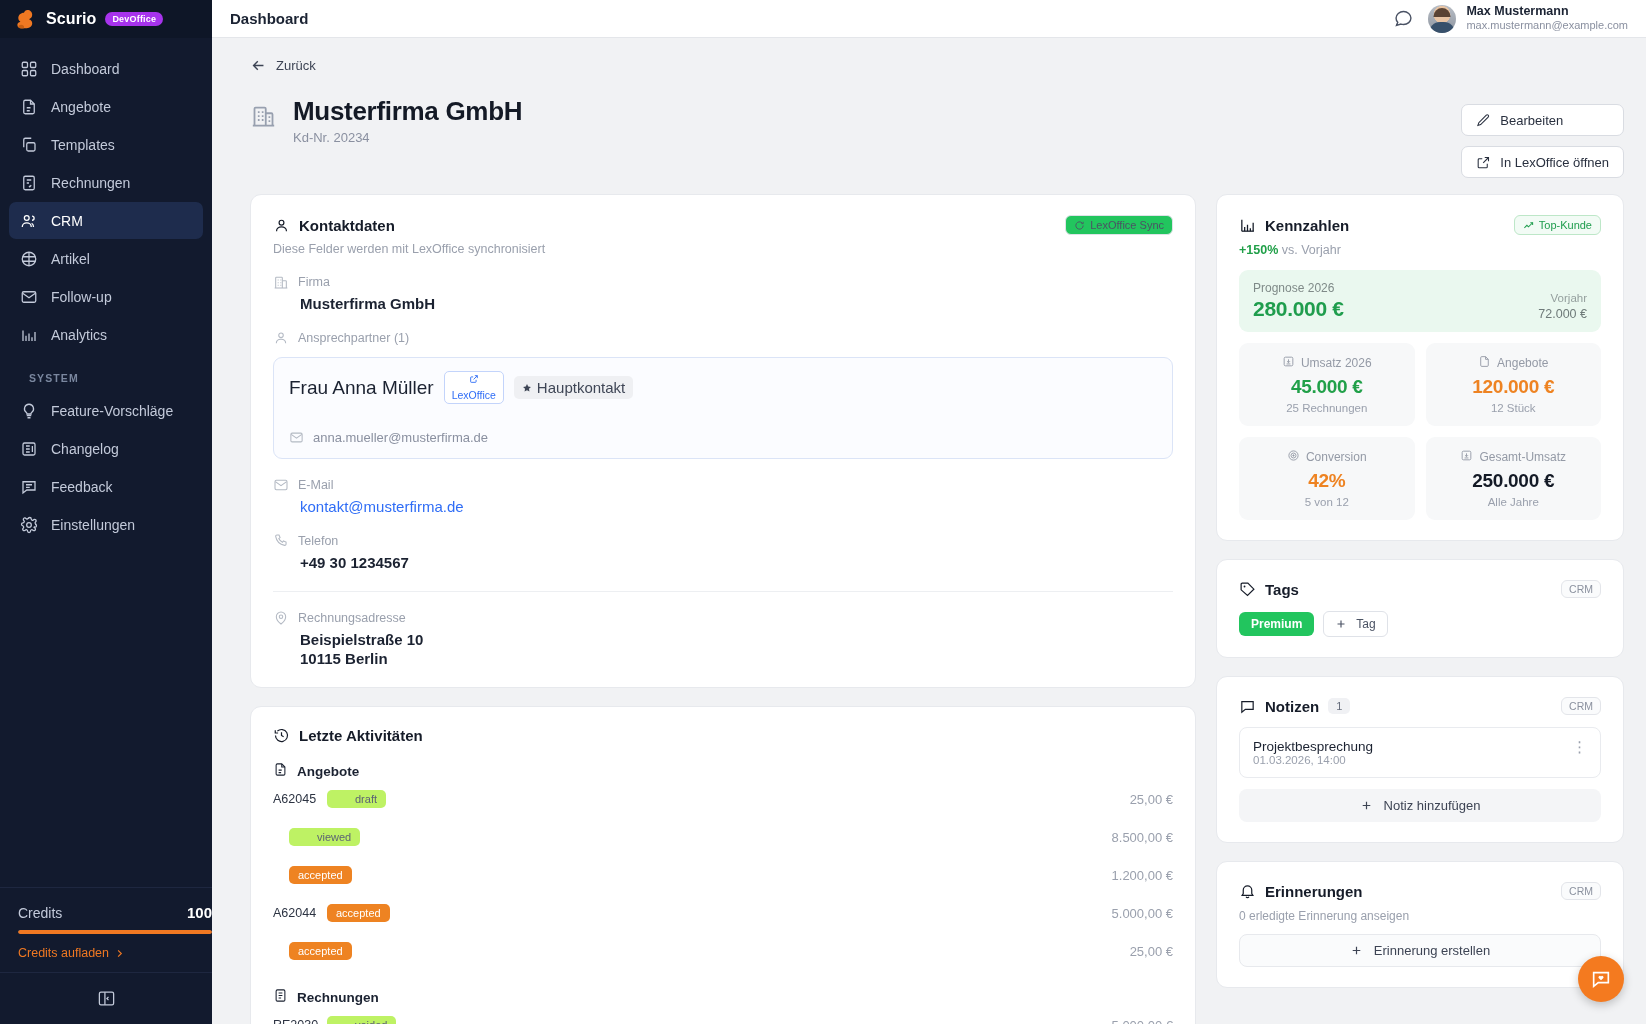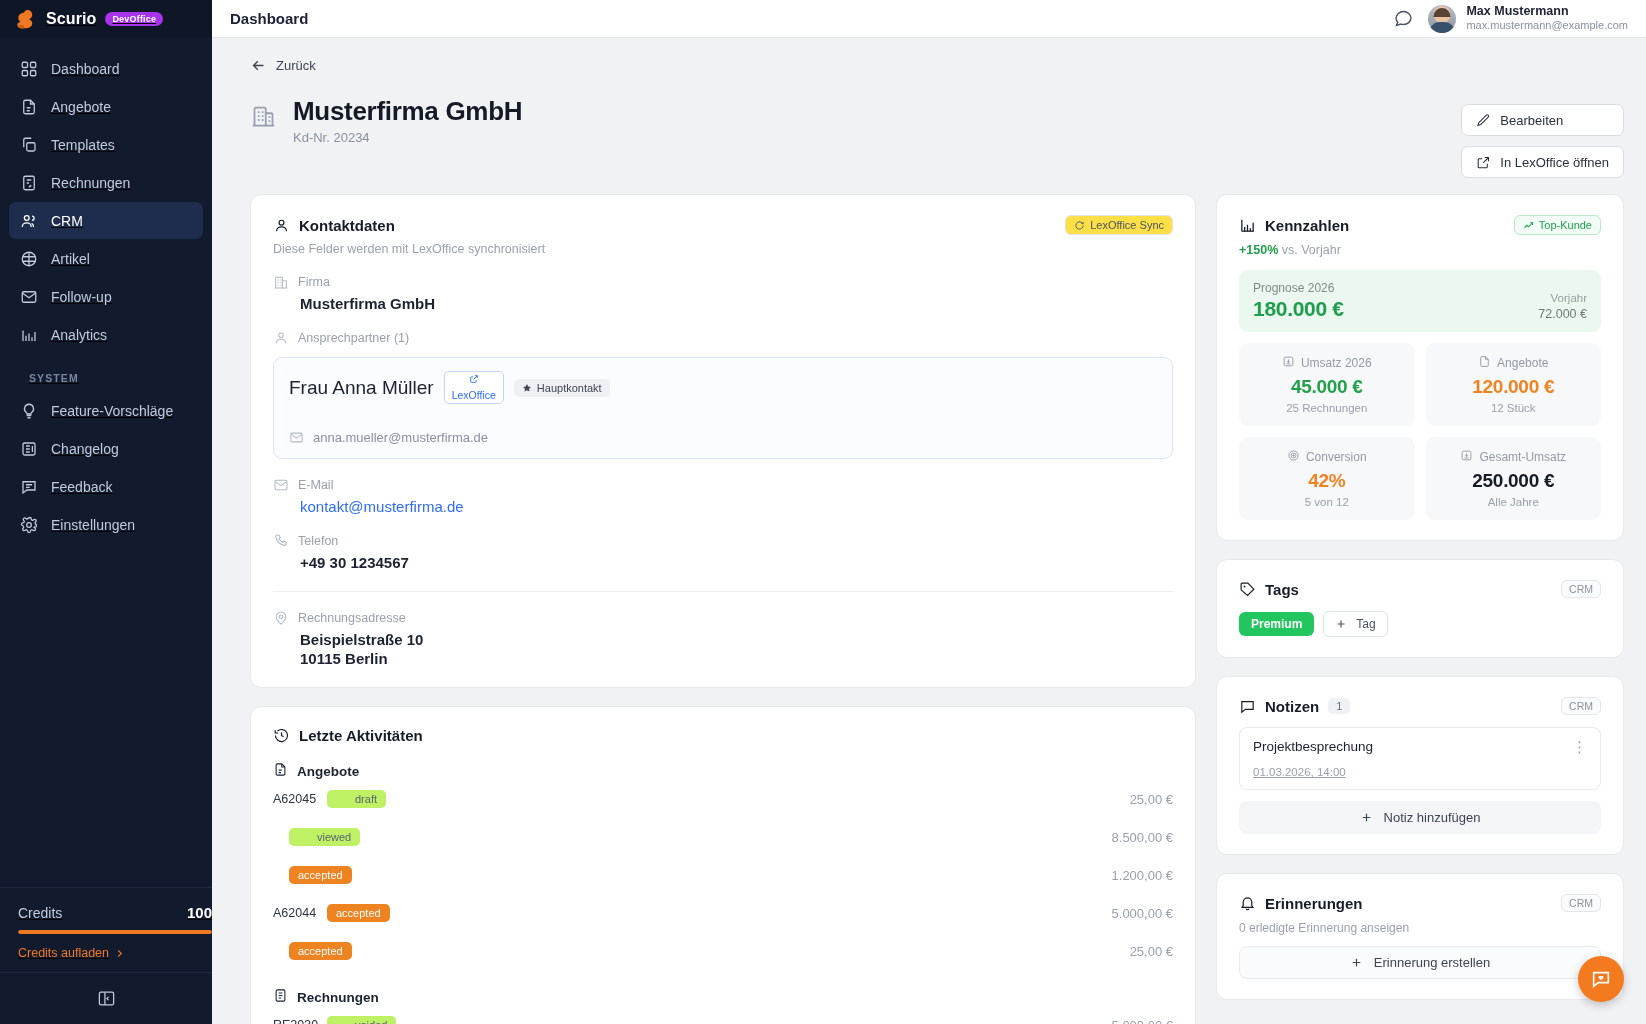--- a/index.html
+++ b/index.html
@@ -11,21 +11,20 @@
   }
   .app { display: flex; width: 1646px; height: 1024px; }
 
   
   .sidebar {
     width: 212px; height: 1024px;
     background: #121a2e;
     display: flex; flex-direction: column;
     flex-shrink: 0;
     position: relative;
-    text-decoration: underline;
   }
   .brand {
     height: 38px; display: flex; align-items: center; gap: 9px;
     padding: 0 14px; background: #0e1627;
   }
   .brand-logo { width: 23px; height: 23px; display:block; }
   .brand-name { color:#fff; font-size: 16px; font-weight: 700; letter-spacing: .1px; }
   .brand-badge {
     background:#a733ed; color:#fff; font-size:9px; font-weight:700;
     padding: 2px 7px; border-radius: 9px; letter-spacing:.2px;
@@ -103,21 +102,21 @@
   .col-right { flex: 0 0 408px; display:flex; flex-direction:column; gap:18px;}
 
   .card { background:#fff; border:1px solid #e7e9ed; border-radius:11px; padding: 20px 22px; }
   .card-head { display:flex; align-items:center; justify-content:space-between; }
   .card-title { display:flex; align-items:center; gap:9px; font-size:15px; font-weight:700; color:#161c29; }
   .card-title svg{ color:#161c29; }
   .card-sub { font-size:12.5px; color:#9aa0ad; margin-top:7px; }
 
   .pill {
     display:inline-flex; align-items:center; gap:5px; font-size:11px;
-    border:1px solid #dfe2e8; border-radius:6px; padding:3px 8px; color:#4b5364; background:#fde047;
+    border:1px solid #dfe2e8; border-radius:6px; padding:3px 8px; color:#4b5364; background:#22c55e;
   }
   .pill-green { border-color:#bde7c8; color:#1f9d4d; background:#f2fbf5;}
   .pill-crm { font-size:10.5px; color:#8b919f; border-color:#e3e5ea; background:#fafbfc; padding:2px 7px;}
 
   .field { margin-top: 18px; }
   .field-label { display:flex; align-items:center; gap:9px; font-size:12.5px; color:#9aa0ad; }
   .field-label svg { color:#b4bac4;}
   .field-val { font-size:15px; color:#1b2231; font-weight:700; margin-top:5px; padding-left:27px;}
   .field-val.link { color:#2f6df6; font-weight:400;}
 
@@ -127,21 +126,21 @@
   }
   .contact-row { display:flex; align-items:center; gap:10px; }
   .contact-name { font-size:19px; color:#1b2231; }
   .badge-lex {
     display:inline-flex; align-items:center; gap:5px;
     font-size:10.5px; color:#2f6df6; border:1px solid #c3d4fb;
     background:#fff; border-radius:5px; padding:2px 7px;flex-direction:column;
   }
   .badge-main {
     display:inline-flex; align-items:center; gap:5px;
-    font-size:11px; color:#3f4656; background:#eff0f3;
+    font-size:15px; color:#3f4656; background:#eff0f3;
     border-radius:5px; padding:3px 8px;
   }
   .contact-mail { display:flex; align-items:center; gap:9px; margin-top:26px; font-size:13px; color:#8a90a0;}
   .divider { height:1px; background:#edeff2; margin: 20px 0 0 0;}
 
   
   .kz-top { font-size:12.5px; color:#9aa0ad; margin-top:8px;}
   .kz-top b { color:#21a049; font-weight:700;}
   .kz-hero {
     margin-top:13px; background:#eaf8ef; border-radius:9px; padding: 11px 14px;
@@ -163,21 +162,21 @@
   .tagrow { display:flex; align-items:center; gap:9px; margin-top:13px;}
   .tag-premium { background:#22c55e; color:#fff; font-size:12px; font-weight:600; border-radius:6px; padding:5px 12px;}
   .tag-add { display:inline-flex; align-items:center; gap:9px; font-size:12px; color:#4b5364;
              border:1px solid #dfe2e8; border-radius:6px; padding:5px 11px; background:#fff; cursor:pointer;}
   .count-badge { background:#f0f1f4; color:#666d7c; font-size:11px; border-radius:5px; padding:2px 8px; font-weight:400;}
   .note {
     margin-top:12px; border:1px solid #e9ebef; border-radius:8px; padding: 11px 13px;
     display:flex; justify-content:space-between; align-items:flex-start;
   }
   .note-title { font-size:13.5px; color:#1b2231;}
-  .note-date { font-size:11.5px; color:#9aa0ad; margin-top:12px;text-decoration:underline;}
+  .note-date { font-size:11.5px; color:#9aa0ad; margin-top:0;}
   .dots { color:#9aa0ad; cursor:pointer; line-height:1; font-size:15px;}
   .add-btn {
     margin-top:11px; width:100%; display:flex; align-items:center; justify-content:center; gap:11px;
     background:#f4f5f7; border:0; border-radius:8px; height:33px;
     font-size:13px; color:#3d4454; cursor:pointer; font-family:inherit;
   }
   .add-btn.bordered { background:#fafbfc; border:1px solid #e7e9ed;}
   .muted-line { font-size:12px; color:#9aa0ad; margin-top:9px;}
 
   
@@ -576,21 +575,21 @@
                   <span>Top-Kunde</span>
                 </span>
               </div>
               <div class="kz-top">
                 <b>+150%</b><span> vs. Vorjahr</span>
               </div>
 
               <div class="kz-hero">
                 <div>
                   <div class="kz-hero-l-lbl">Prognose 2026</div>
-                  <div class="kz-hero-l-val">180.000 €</div>
+                  <div class="kz-hero-l-val">280.000 €</div>
                 </div>
                 <div class="kz-hero-r">
                   <div class="kz-hero-r-lbl">Vorjahr</div>
                   <div class="kz-hero-r-val">72.000 €</div>
                 </div>
               </div>
 
               <div class="kz-grid" id="kz-grid">
                   <div class="kz-cell">
                     <div class="kz-cell-lbl">

